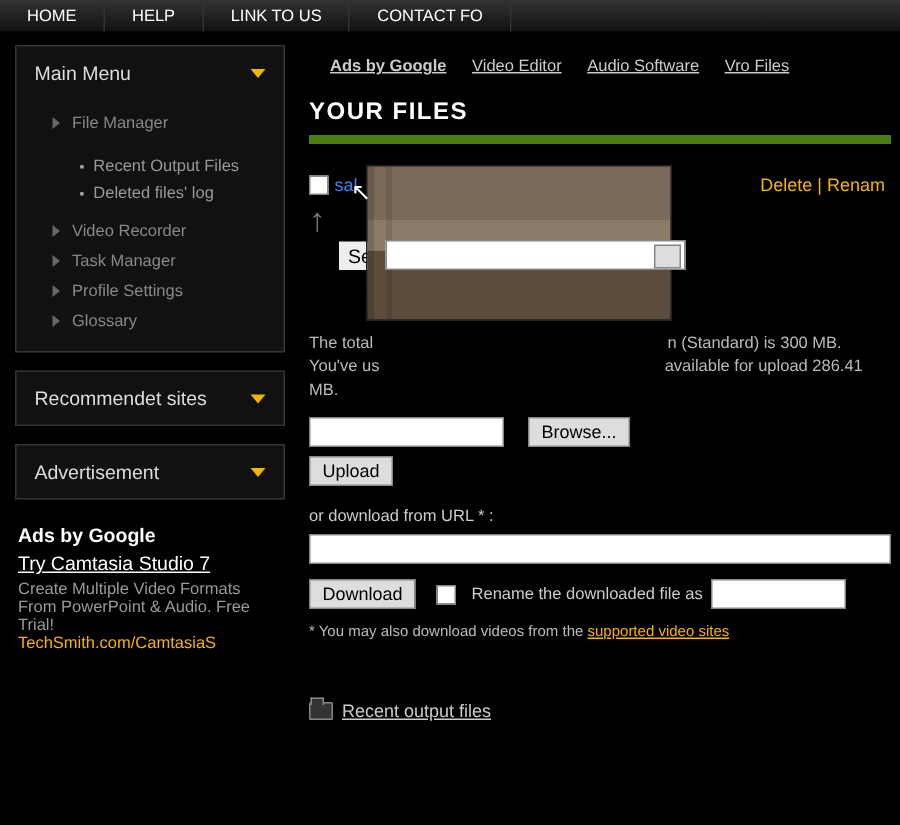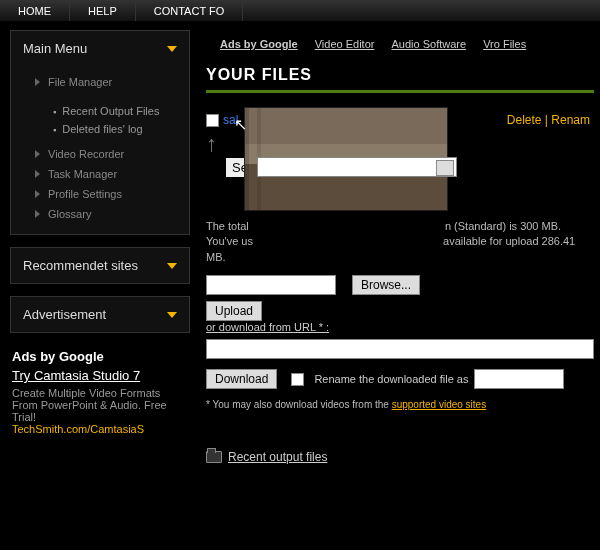--- a/index.html
+++ b/index.html
@@ -17,21 +17,21 @@
 ul.sub { list-style: none; padding-left: 42px; }
 ul.sub li { color: #999; font-size: 11px; padding: 3px 0; cursor: pointer; }
 ul.sub li::before { content: "▪"; color: #aaa; margin-right: 6px; font-size: 9px; }
 .ads-block { padding: 4px 2px; color: #999; font-size: 11px; }
 .ads-block .adsby { color: #fff; font-weight: bold; font-size: 13px; margin-bottom: 4px; }
 .ads-block a { color: #fff; text-decoration: underline; display: block; font-size: 13px; }
 .main { flex: 1; padding: 10px 6px 0 6px; position: relative; }
 .toplinks { font-size: 11px; padding: 6px 4px 16px 0; }
 .toplinks span { color: #ccc; text-decoration: underline; margin-left: 14px; cursor: pointer; }
 .toplinks .adsg { font-weight: bold; }
-h2.pagetitle { color: #fff; font-size: 16px; font-weight: bold; letter-spacing: 1px; border-bottom: 3px solid #4d7c0f; padding-bottom: 6px; margin-bottom: 20px; }
+h2.pagetitle { color: #fff; font-size: 16px; font-weight: bold; letter-spacing: 1px; border-bottom: 6px solid #4d7c0f; padding-bottom: 6px; margin-bottom: 20px; }
 .filearea { position: relative; }
 .arrow-up { position: absolute; left: 0; top: 18px; color: #777; font-size: 22px; }
 .row1 { display: flex; align-items: center; }
 .chk { width: 13px; height: 13px; background: #fff; border: 1px solid #888; margin-right: 4px; }
 .sal { color: #3b82f6; font-size: 12px; }
 .video-thumb { position: absolute; left: 38px; top: -6px; width: 204px; height: 104px; background: linear-gradient(#8a7868, #5a4a3a); border: 1px solid #222; overflow: hidden; }
 .video-thumb::before { content:""; position:absolute; inset:0; background:
   linear-gradient(90deg, rgba(0,0,0,0.15) 0 2%, transparent 2% 6%, rgba(0,0,0,0.1) 6% 8%, transparent 8% 100%),
   linear-gradient(#7a6a5a 0 35%, #8a7a68 35% 55%, #5c4c3c 55% 100%);
 }
@@ -39,38 +39,39 @@
 .actions { position: absolute; right: 4px; top: 0; color: #f5b400; font-size: 12px; }
 .actions span { cursor: pointer; }
 .selectrow { margin-top: 30px; display: flex; align-items: center; }
 .selectrow .lbl { background: #eee; color: #000; padding: 2px 6px; font-size: 13px; margin-left: 20px; }
 .selectrow .dd { width: 200px; height: 20px; background: #fff; border: 1px solid #888; margin-left: 0; position: relative; }
 .selectrow .dd::after { content: ""; position: absolute; right: 2px; top: 2px; width: 16px; height: 14px; background: #ddd; border: 1px solid #888; }
 .quota { margin-top: 42px; color: #bbb; font-size: 11px; line-height: 1.4; }
 .uploadrow { margin-top: 10px; display: flex; align-items: center; gap: 16px; }
 input.txt { background: #fff; border: 1px solid #888; height: 20px; padding: 2px 4px; font-size: 12px; }
 button.btn { background: #ddd; border: 1px solid #888; padding: 2px 8px; font-size: 12px; cursor: pointer; }
-.orurl { color: #ccc; font-size: 11px; text-decoration: underline; }
+.orurl { margin-top: 14px; color: #ccc; font-size: 11px; }
 .urlinput { margin-top: 6px; }
 .urlinput input { width: 100%; }
 .dlRow { margin-top: 10px; display: flex; align-items: center; gap: 14px; }
 .chkrow { display: flex; align-items: center; gap: 6px; color: #ccc; font-size: 11px; }
 .note { margin-top: 10px; font-size: 10px; color: #bbb; }
 .note a { color: #f5b400; text-decoration: underline; cursor: pointer; text-align: center; }
 .recent { margin-top: 40px; display: flex; align-items: center; gap: 6px; }
 .foldericon { width: 16px; height: 12px; background: #333; border: 1px solid #888; border-radius: 1px; position: relative; }
 .foldericon::before { content:""; position:absolute; top:-4px; left:0; width:7px; height:4px; background:#333; border:1px solid #888; border-bottom:none; }
 .recent a { color: #ccc; text-decoration: underline; font-size: 12px; cursor: pointer; }
 </style>
 </head>
 <body>
 
 <div class="topnav">
   <div class="item">HOME</div>
   <div class="item">HELP</div>
+  <div class="item">LINK TO US</div>
   <div class="item">CONTACT FO</div>
 </div>
 
 <div class="body">
   <div class="sidebar">
 
     <div class="panel">
       <div class="panel-head">
         <span>Main Menu</span>
         <span class="caret"></span>

